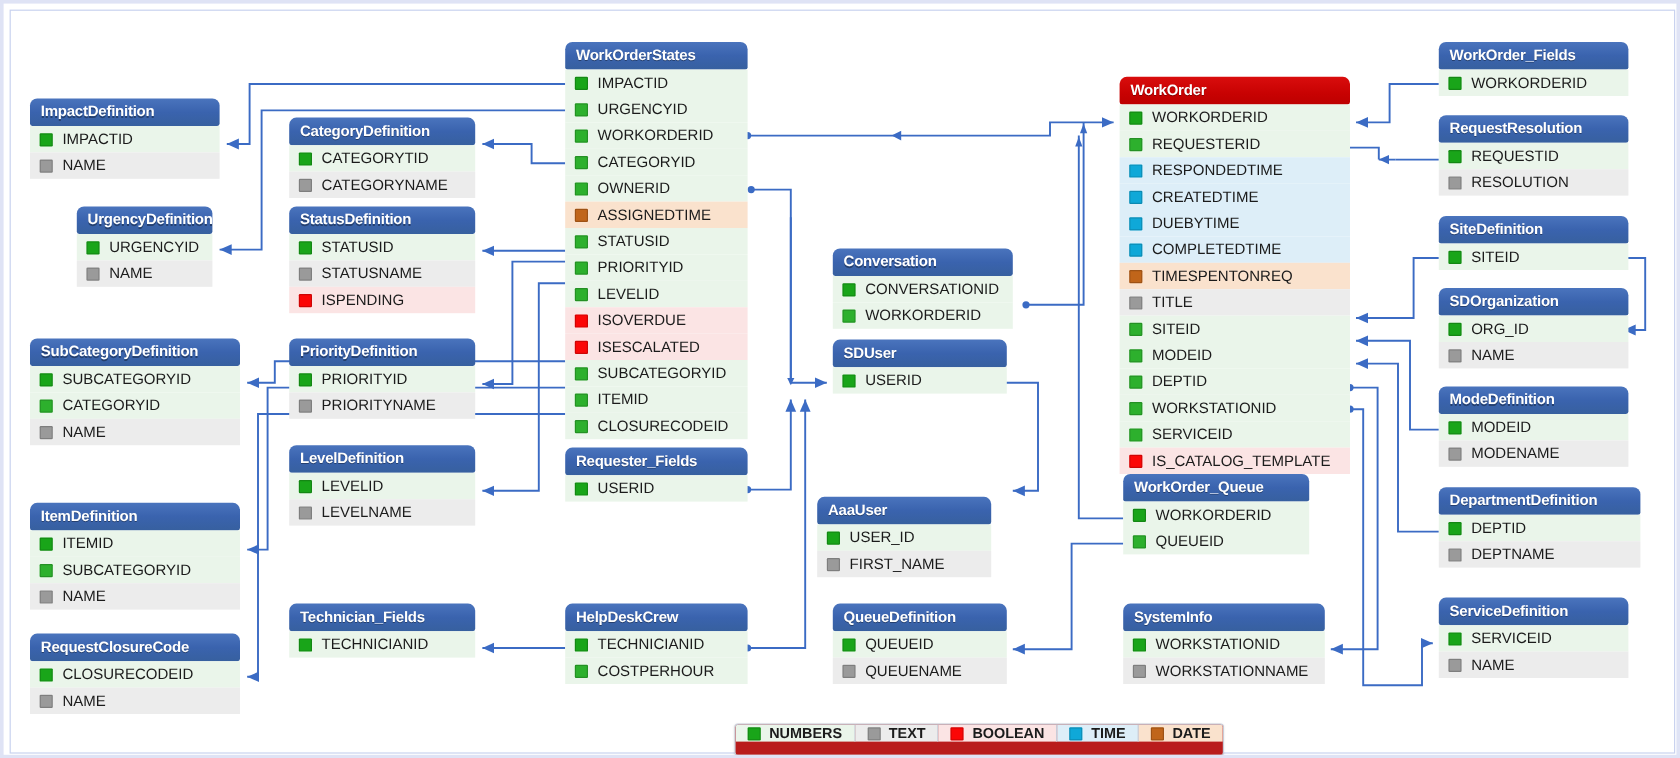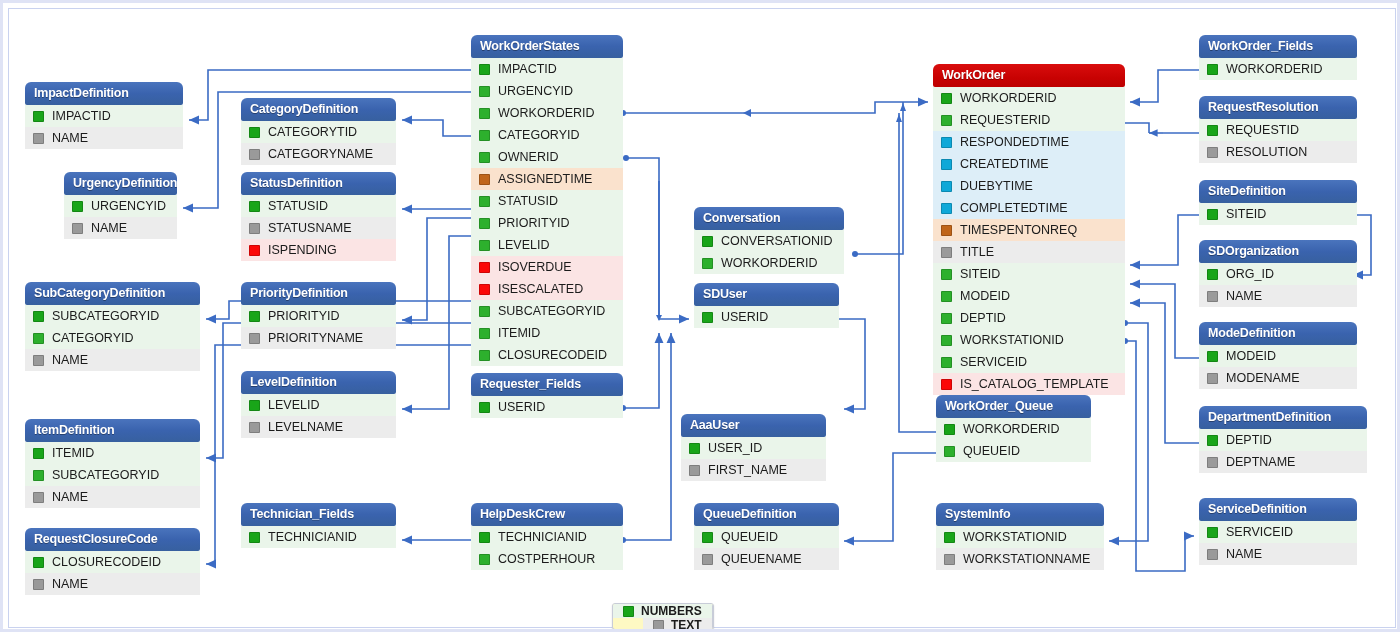--- a/index.html
+++ b/index.html
@@ -67,27 +67,26 @@
   .row.dim .sq-number{background:#2db02d;}
   .hd-red{
     background:linear-gradient(to bottom,#d90d0d 0%,#c80202 60%,#bd0000 100%);
   }
   
   #legend{
     position:absolute;
     left:609px;top:600px;
     height:25px;
     display:flex;
-    align-items:flex-end;
+    align-items:flex-start;
     border:1px solid #c8ccd8;
     border-radius:3px;
     overflow:hidden;
-    background:#fef9c3;
+    background:#b91c1c;
     box-shadow:0 1px 2px rgba(0,0,0,.12);
-    flex-direction:column;
   }
   .lg-item{
     display:flex;align-items:center;
     padding:0 10px;
     font-size:12px;
     font-weight:bold;
     color:#1b1b1b;
     border-right:1px solid #c8ccd8;
     white-space:nowrap;
   }

